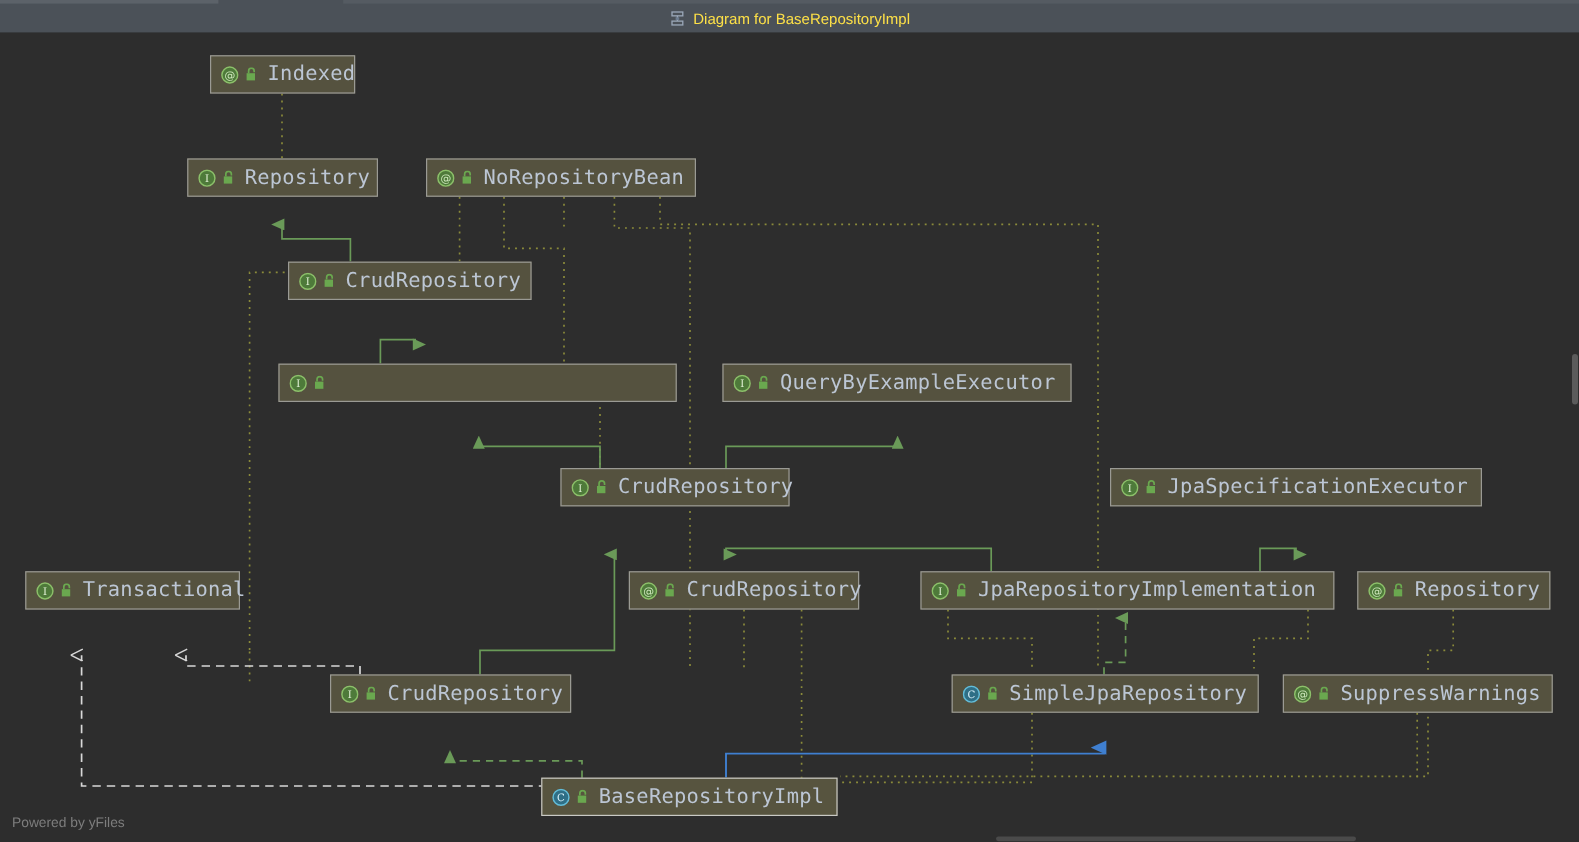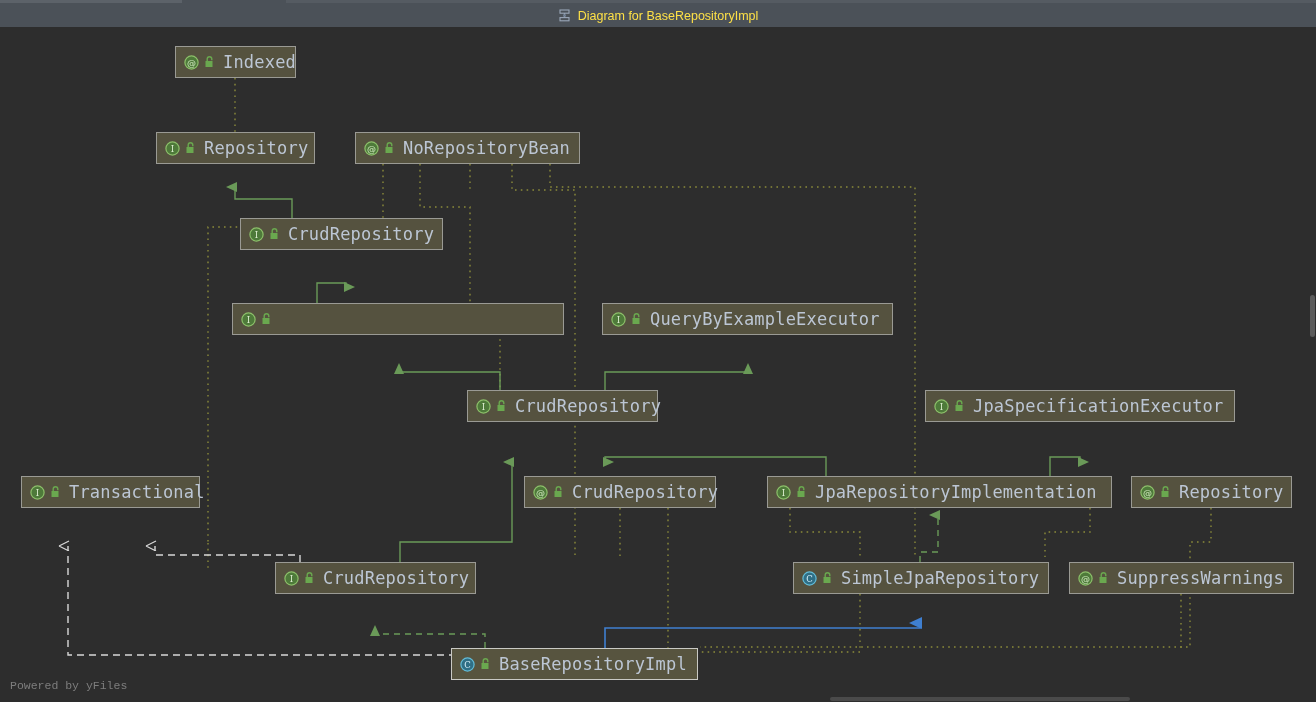--- a/index.html
+++ b/index.html
@@ -86,21 +86,21 @@
     flex: 0 0 auto;
     display: inline-block;
     line-height: 0;
   }
   .ico svg { display: block; }
 
   
   .watermark {
     position: absolute;
     left: 10px; bottom: 10px;
-    font-family: Liberation Mono, monospace;
+    font-family: Liberation Sans, sans-serif;
     font-size: 11.5px;
     color: #7d7d7d;
     user-select: none;
   }
 
   
   .vscroll {
     position: absolute;
     right: 0px; top: 27px;
     width: 7px; height: 675px;

